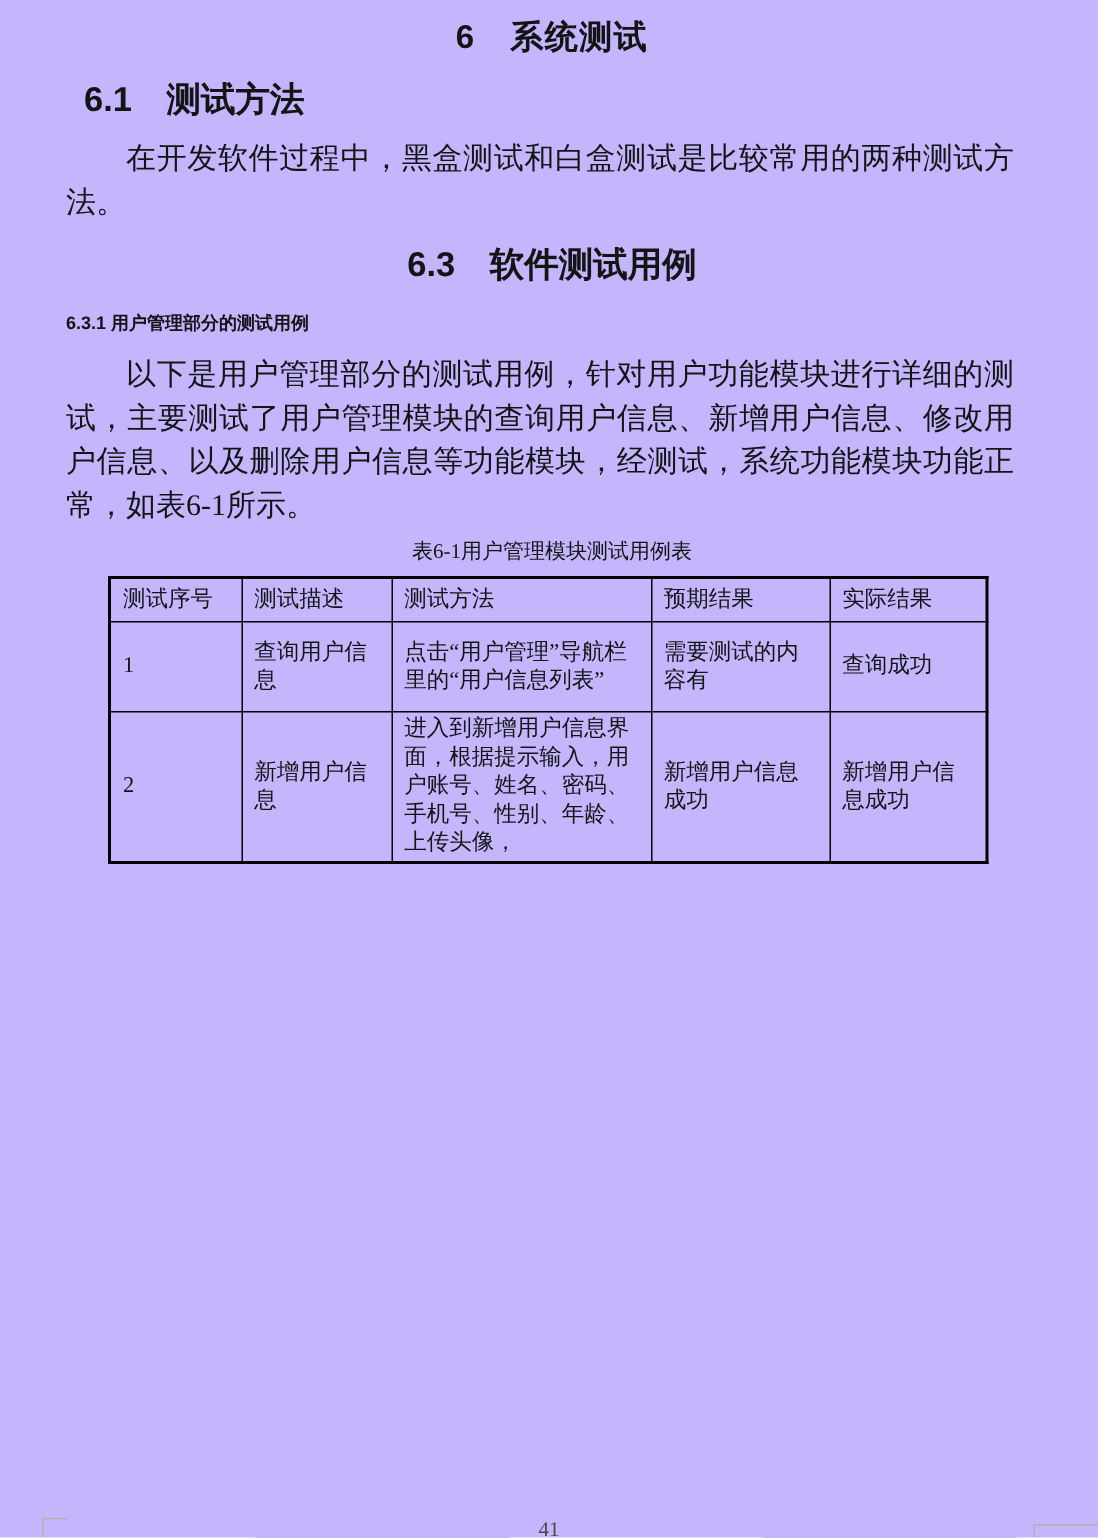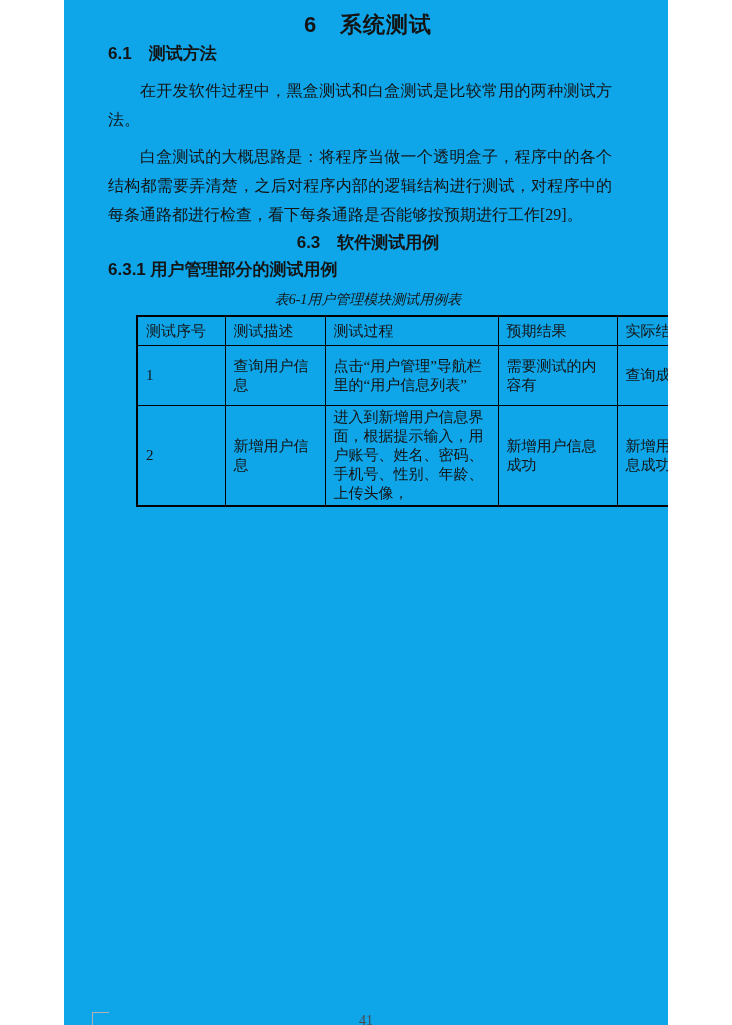--- a/index.html
+++ b/index.html
@@ -1,65 +1,64 @@
 <!DOCTYPE html>
 <html><head>
 <meta charset="utf-8">
 <style>
   html,body { margin:0; padding:0; background:#fff; }
   .page {
     position:relative;
-    width:604px; height:1025px;
-    background:#0ea5e9;
+    width:732px; height:1025px;
+    background:#c4b5fd;
     color:#141414;
     font-family:"Liberation Serif","DejaVu Serif",serif;
     overflow:hidden;
     margin:0 auto;
   }
   .content { padding:6px 40px 0 44px; }
 
   h1.chapter-title {
     font-family:"Liberation Sans","DejaVu Sans",sans-serif;
     font-size:22px; font-weight:bold;
     text-align:center;
     margin:4px 0 0 0;
     letter-spacing:1px;
   }
   h2.section-heading {
     font-family:"Liberation Sans","DejaVu Sans",sans-serif;
-    font-size:17px; font-weight:bold;
-    margin:0;
+    font-size:23px; font-weight:bold;
+    margin:12px;
     line-height:28px;
   }
   h3.subsection-heading {
     font-family:"Liberation Sans","DejaVu Sans",sans-serif;
-    font-size:17px; font-weight:bold;
+    font-size:12px; font-weight:bold;
     margin:0;
     line-height:26px;
   }
   .mt-30 { margin-top:30px; }
   .mt-8  { margin-top:8px; }
   .mt-6  { margin-top:6px;text-align:center; }
   .mt-4  { margin-top:4px; }
 
   p.body-par {
-    font-size:16px;
+    font-size:20px;
     line-height:29px;
     text-align:justify;
     text-indent:2em;
     margin:8px 16px 0 0;
   }
   p.par-gap { margin-top:12px; }
 
   .table-caption {
     font-size:14px;
     text-align:center;
     margin:7px 0 0 0;
     line-height:20px;
-    font-style:italic;
   }
 
   table.test-table {
     border-collapse:collapse;
     table-layout:fixed;
     width:585px;
     margin:5px 0 0 28px;
     border:2px solid #000;
     font-size:15px;
   }
@@ -102,41 +101,41 @@
 </head>
 <body>
 
 <div class="page">
   <div class="content">
 
     <h1 class="chapter-title">6　系统测试</h1>
 
     <h2 class="section-heading mt-30">6.1　测试方法</h2>
     <p class="body-par">在开发软件过程中，黑盒测试和白盒测试是比较常用的两种测试方法。</p>
-    <p class="body-par">白盒测试的大概思路是：将程序当做一个透明盒子，程序中的各个结构都需要弄清楚，之后对程序内部的逻辑结构进行测试，对程序中的每条通路都进行检查，看下每条通路是否能够按预期进行工作[29]。</p>
 
 
     <h2 class="section-heading mt-6">6.3　软件测试用例</h2>
     <h3 class="subsection-heading mt-4">6.3.1 用户管理部分的测试用例</h3>
+    <p class="body-par">以下是用户管理部分的测试用例，针对用户功能模块进行详细的测试，主要测试了用户管理模块的查询用户信息、新增用户信息、修改用户信息、以及删除用户信息等功能模块，经测试，系统功能模块功能正常，如表6-1所示。</p>
 
     <p class="table-caption">表6-1用户管理模块测试用例表</p>
 
     <table class="test-table">
       <colgroup>
         <col class="col-seq">
           <col class="col-desc">
           <col class="col-proc">
           <col class="col-exp">
           <col class="col-act">
       </colgroup>
       <thead>
         <tr>
           <th>测试序号</th>
           <th>测试描述</th>
-          <th>测试过程</th>
+          <th>测试方法</th>
           <th>预期结果</th>
           <th>实际结果</th>
         </tr>
       </thead>
       <tbody>
         <tr class="case-row-1">
           <td class="cell-center">1</td>
           <td>查询用户信息</td>
           <td>点击“用户管理”导航栏里的“用户信息列表”</td>
           <td>需要测试的内容有</td>

